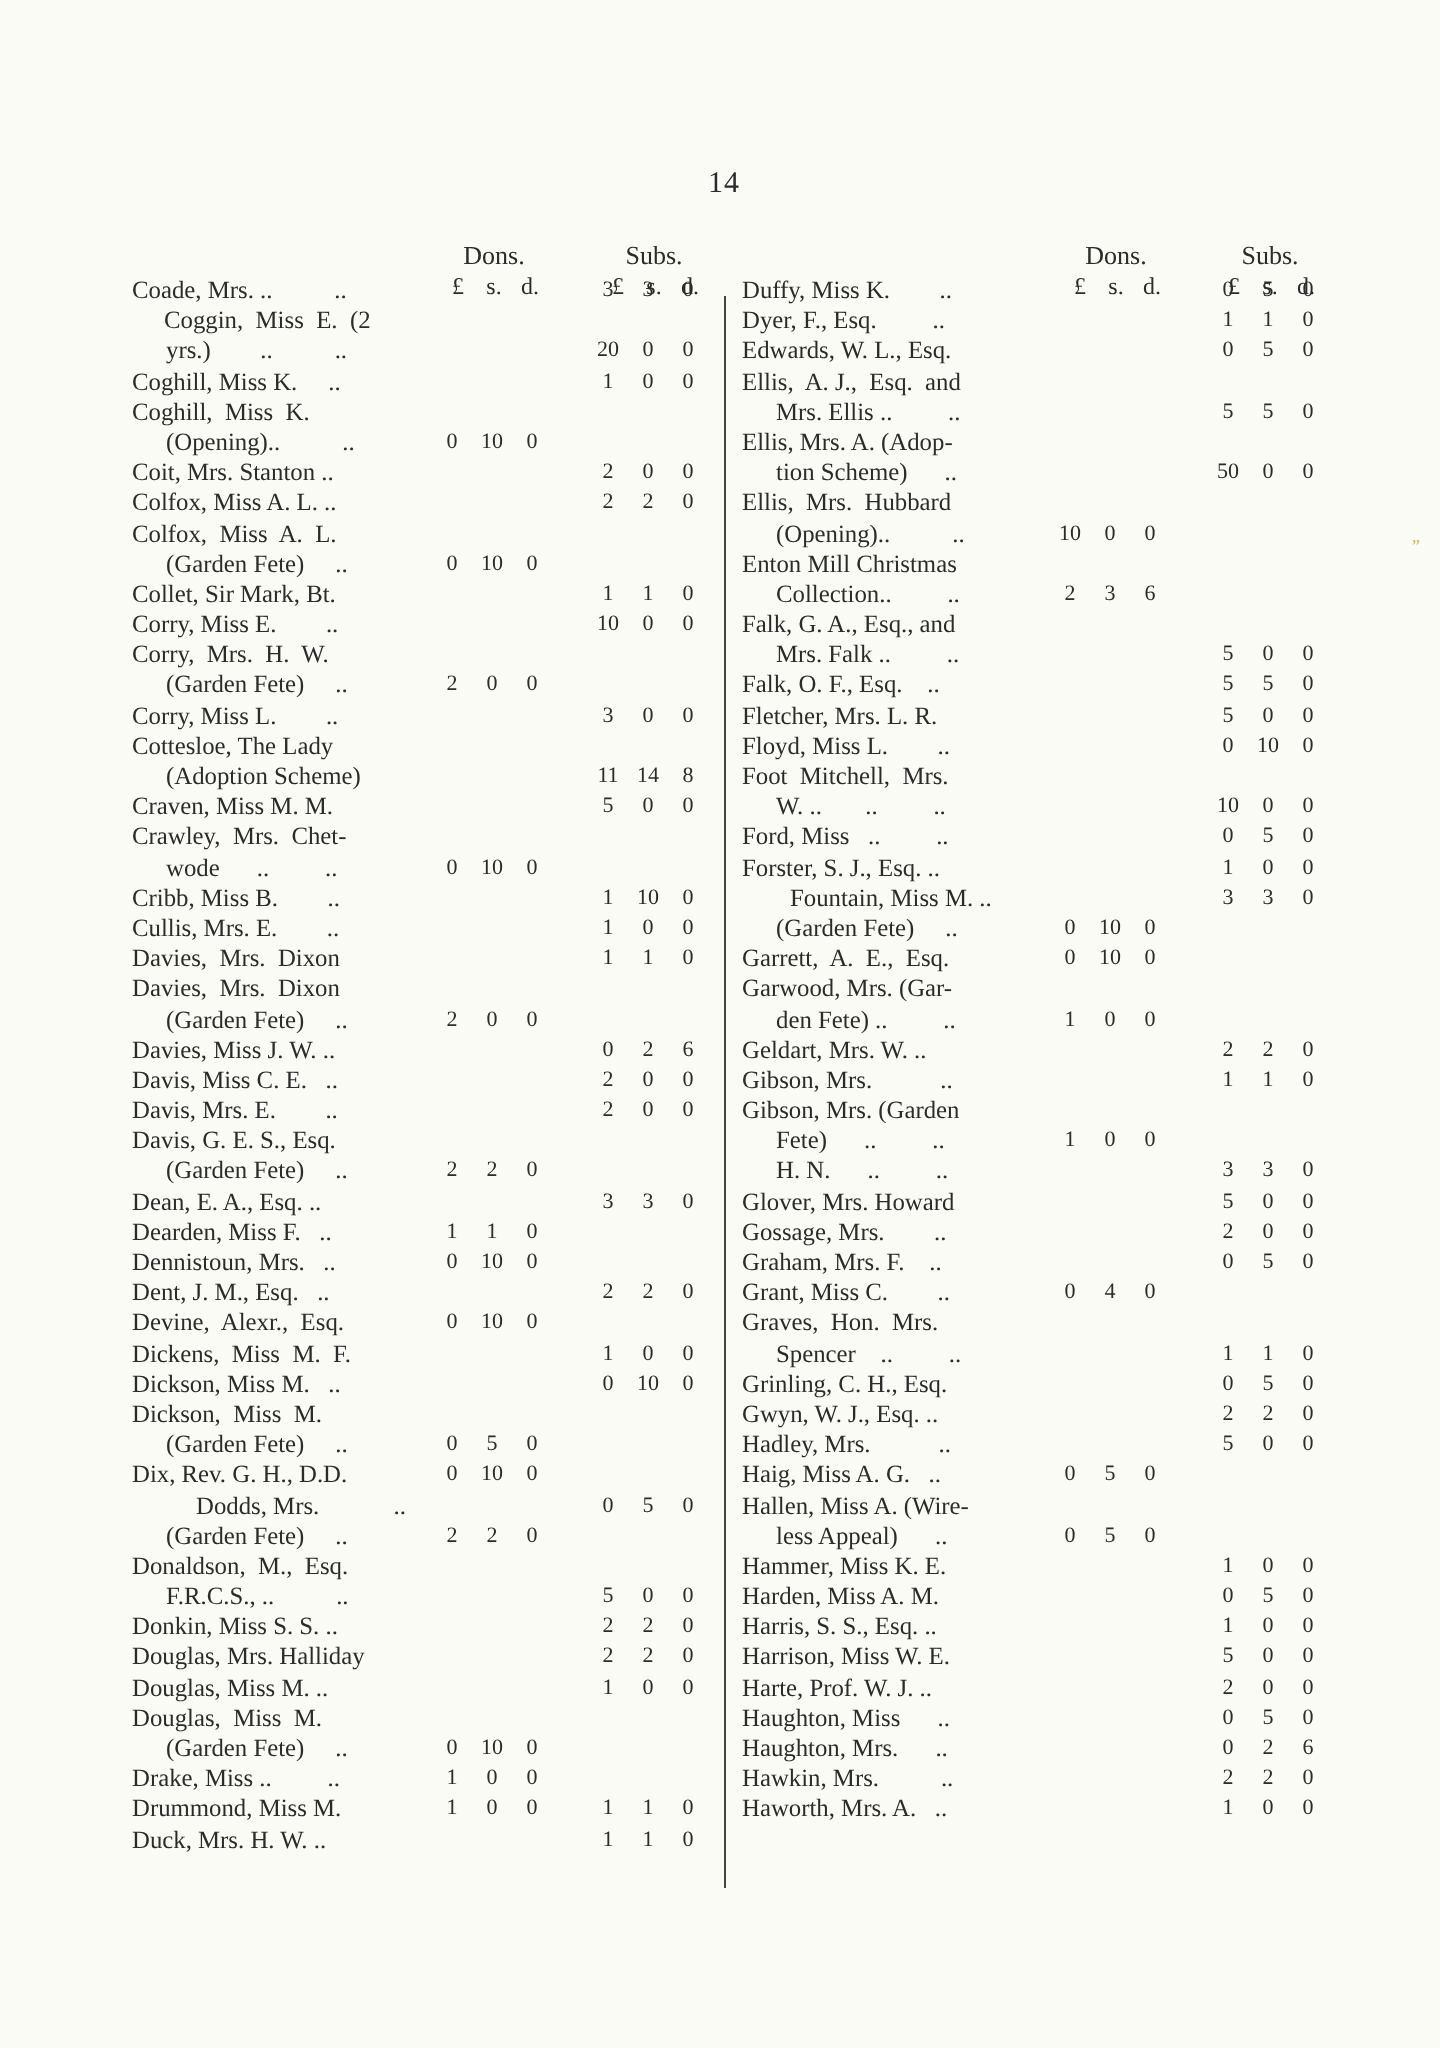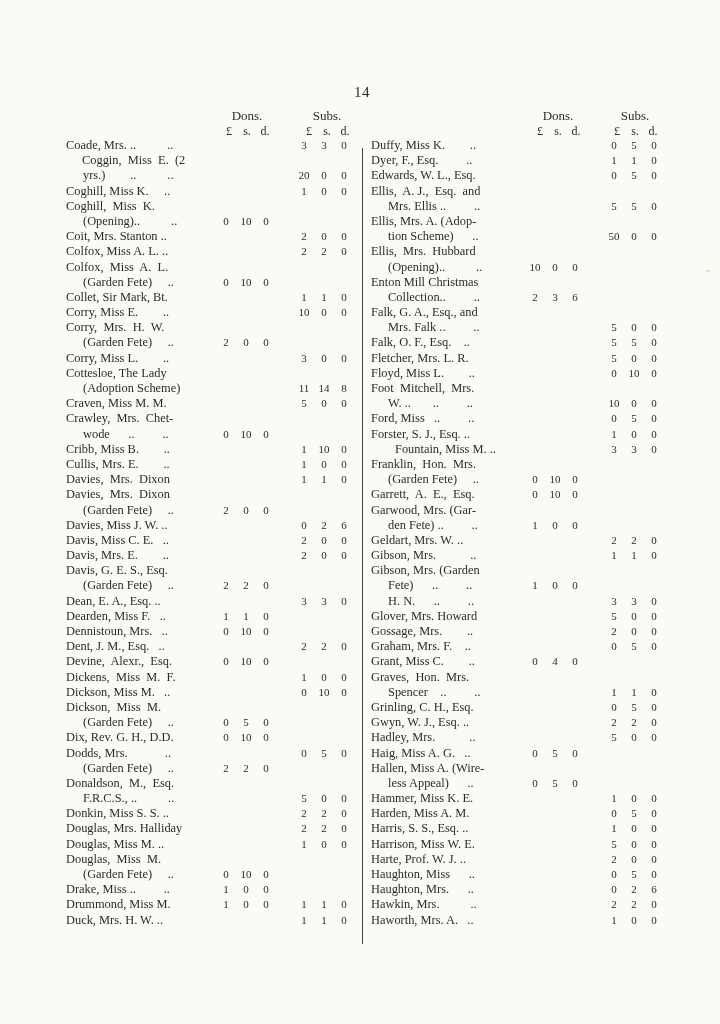--- a/index.html
+++ b/index.html
@@ -20,21 +20,21 @@
   }
   .col-left { left: 66px; width: 292px; }
   .col-right { left: 371px; width: 304px; }
   .divider {
     position: absolute; left: 362px; top: 148px; width: 1px; height: 796px;
     background: #444;
   }
   .hdr {
     position: relative; height: 34px; font-size: 13px;
   }
-  .hdr .grp { position: absolute; top: 4px; text-align: center; }
+  .hdr .grp { position: absolute; top: 16px; text-align: center; }
   .hdr .grp .ttl { display: block; height: 16px; }
   .hdr .grp .units { display: block; font-size: 12px; letter-spacing: 0; }
   .hdr .grp .units span { display: inline-block; width: 18px; text-align: center; }
   .col-left .hdr .g-dons { left: 150px; width: 62px; }
   .col-left .hdr .g-subs { left: 230px; width: 62px; }
   .col-right .hdr .g-dons { left: 156px; width: 62px; }
   .col-right .hdr .g-subs { left: 233px; width: 62px; }
   .rows { position: relative; }
   .row {
     position: relative; height: 15.2px; line-height: 15.2px;
@@ -344,21 +344,21 @@
       </div>
       <div class="row">
         <span class="name" style="white-space: pre;">Dix, Rev. G. H., D.D.</span>
         <span class="amt dons">
           <span class="p">0</span>
           <span class="s">10</span>
           <span class="d">0</span>
         </span>
       </div>
       <div class="row">
-        <span class="name" style="white-space: pre;">Dodds, Mrs.            ..</span>
+        <span class="name" style="white-space: pre; margin-left: 32px;">Dodds, Mrs.            ..</span>
         <span class="amt subs">
           <span class="p">0</span>
           <span class="s">5</span>
           <span class="d">0</span>
         </span>
       </div>
       <div class="row cont">
         <span class="name" style="white-space: pre;">(Garden Fete)     ..</span>
         <span class="amt dons">
           <span class="p">2</span>
@@ -587,23 +587,20 @@
         </span>
       </div>
       <div class="row">
         <span class="name" style="white-space: pre; margin-left: 24px;">Fountain, Miss M. ..</span>
         <span class="amt subs">
           <span class="p">3</span>
           <span class="s">3</span>
           <span class="d">0</span>
         </span>
       </div>
-      <div class="row">
-        <span class="name" style="white-space: pre;">Franklin,  Hon.  Mrs.</span>
-      </div>
       <div class="row cont">
         <span class="name" style="white-space: pre;">(Garden Fete)     ..</span>
         <span class="amt dons">
           <span class="p">0</span>
           <span class="s">10</span>
           <span class="d">0</span>
         </span>
       </div>
       <div class="row">
         <span class="name" style="white-space: pre;">Garrett,  A.  E.,  Esq.</span>

